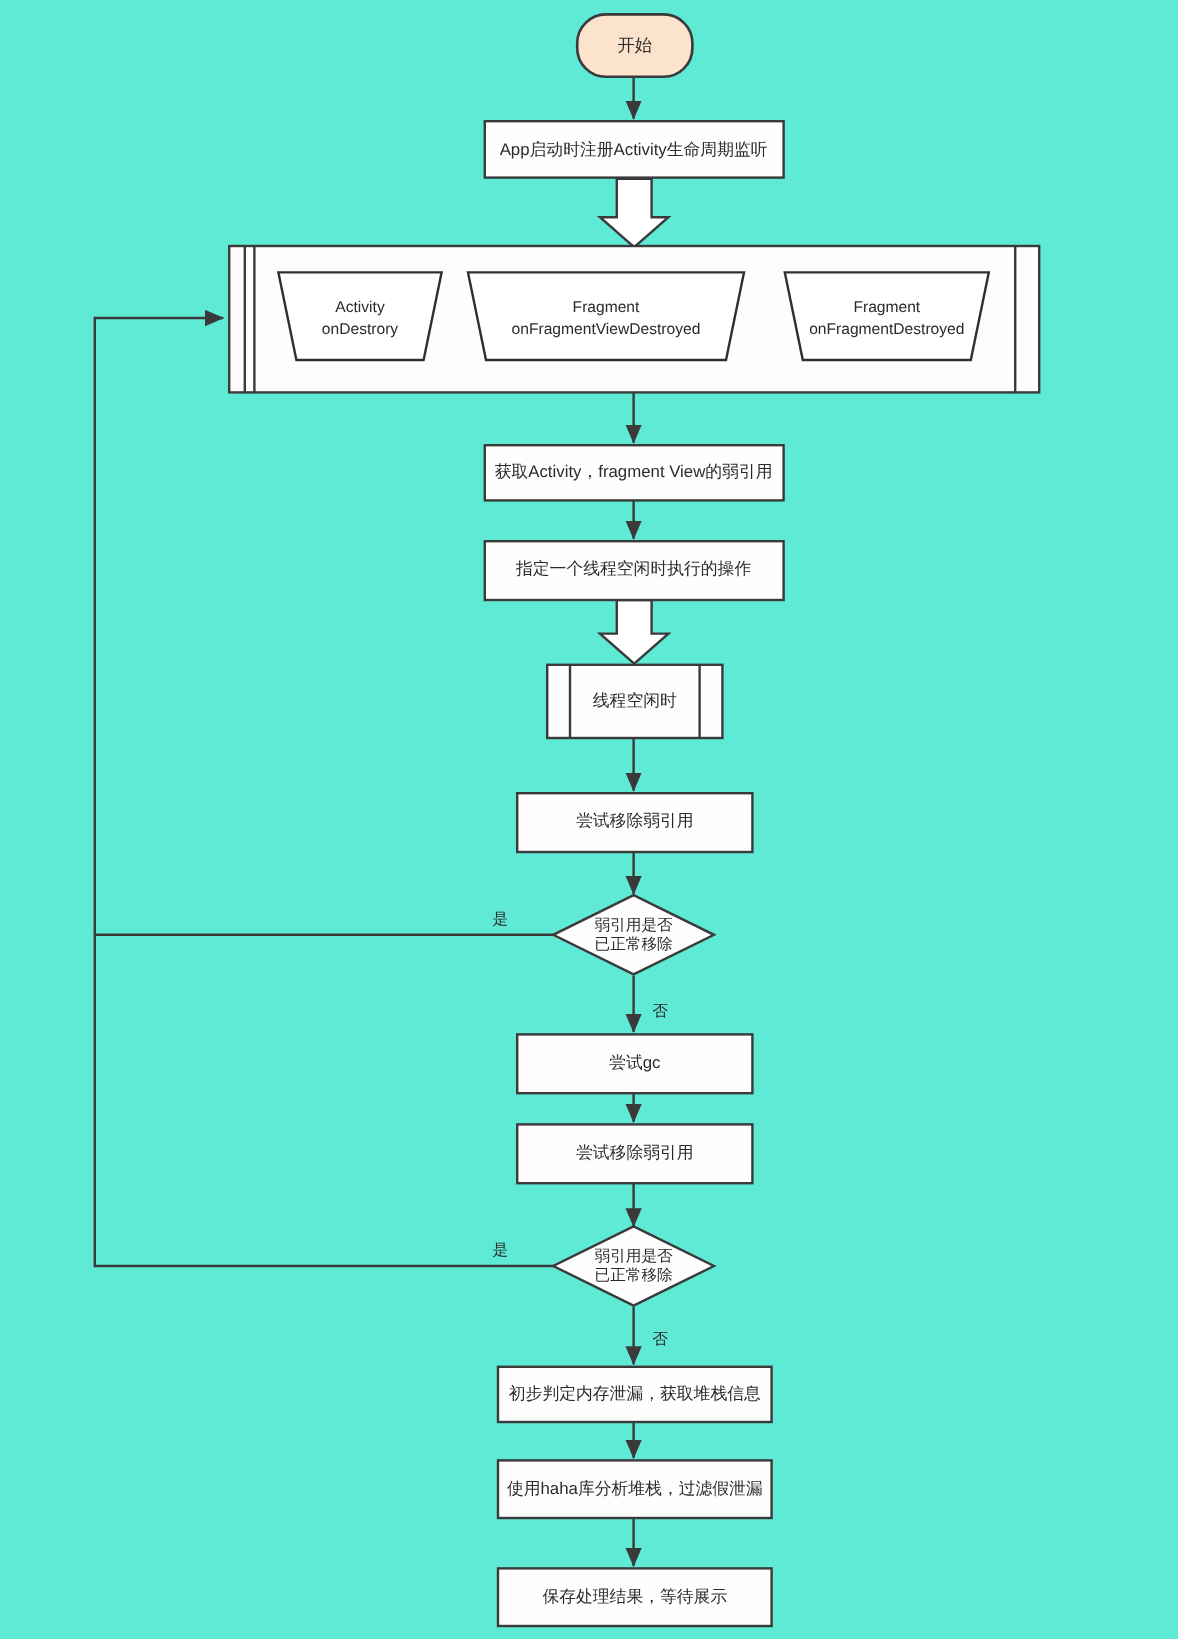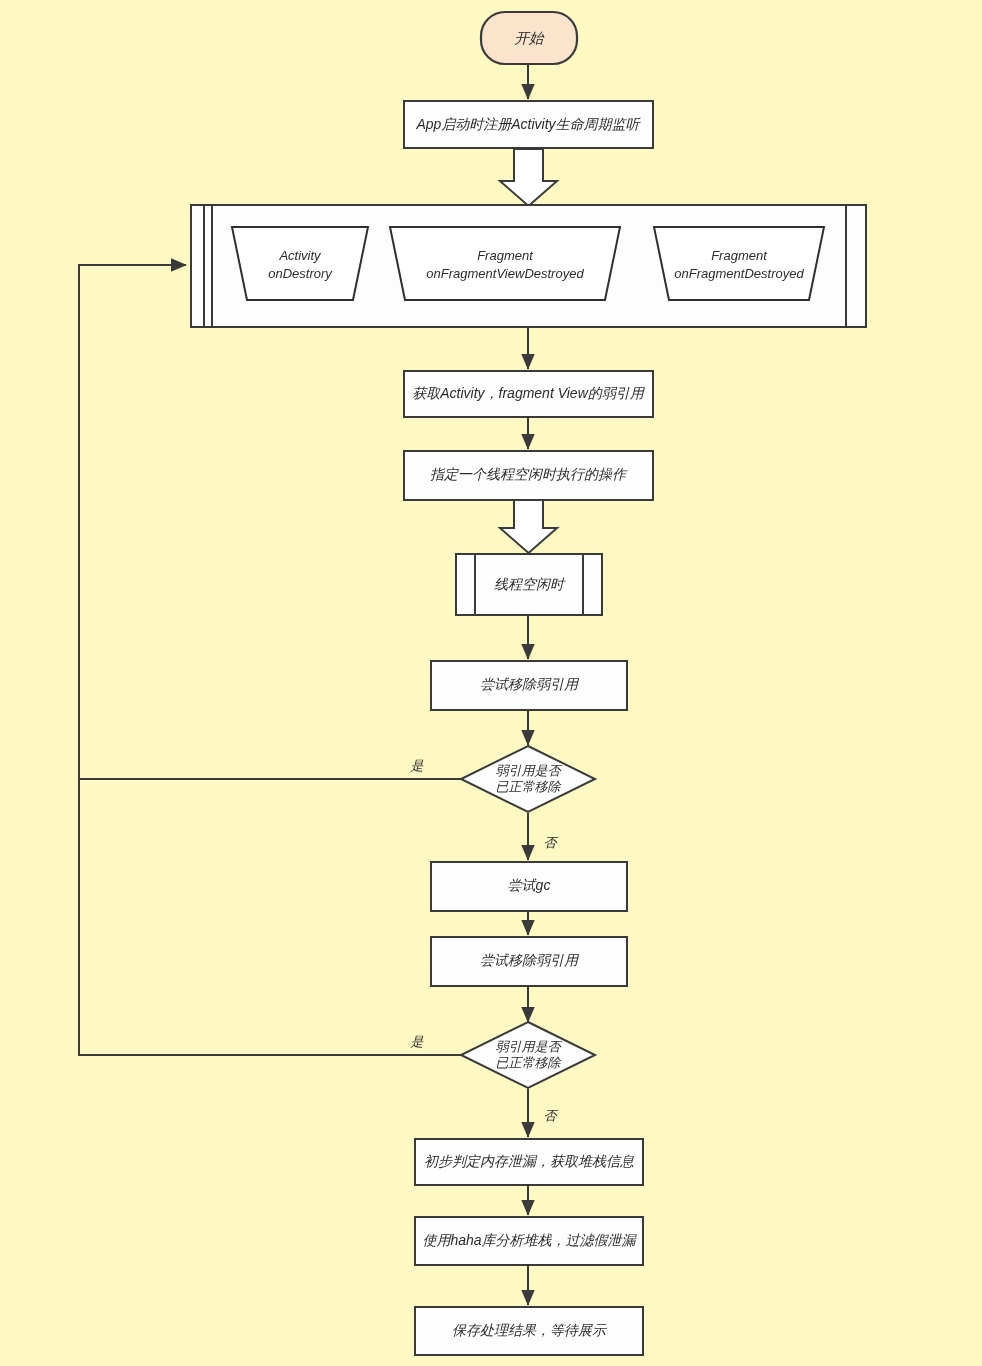--- a/index.html
+++ b/index.html
@@ -7,23 +7,22 @@
     padding: 0;
     background: #ffffff;
   }
   body {
     font-family: "Liberation Sans", "DejaVu Sans", sans-serif;
   }
   #canvas {
     position: relative;
     width: 982px;
     height: 1366px;
-    background: #fef9c3;
+    background: #5eead4;
     overflow: hidden;
-    font-style: italic;
   }
   #flow-svg {
     position: absolute;
     top: 0;
     left: 0;
     width: 982px;
     height: 1366px;
   }
   .node-shape {
     fill: #fefefe;

